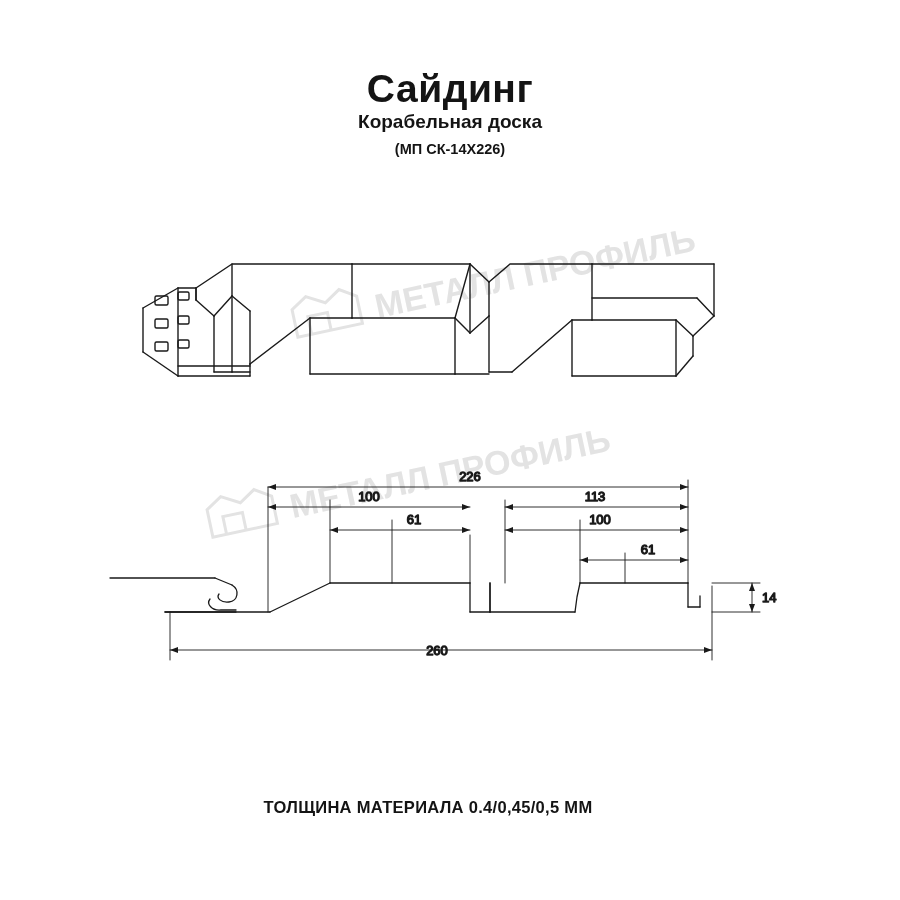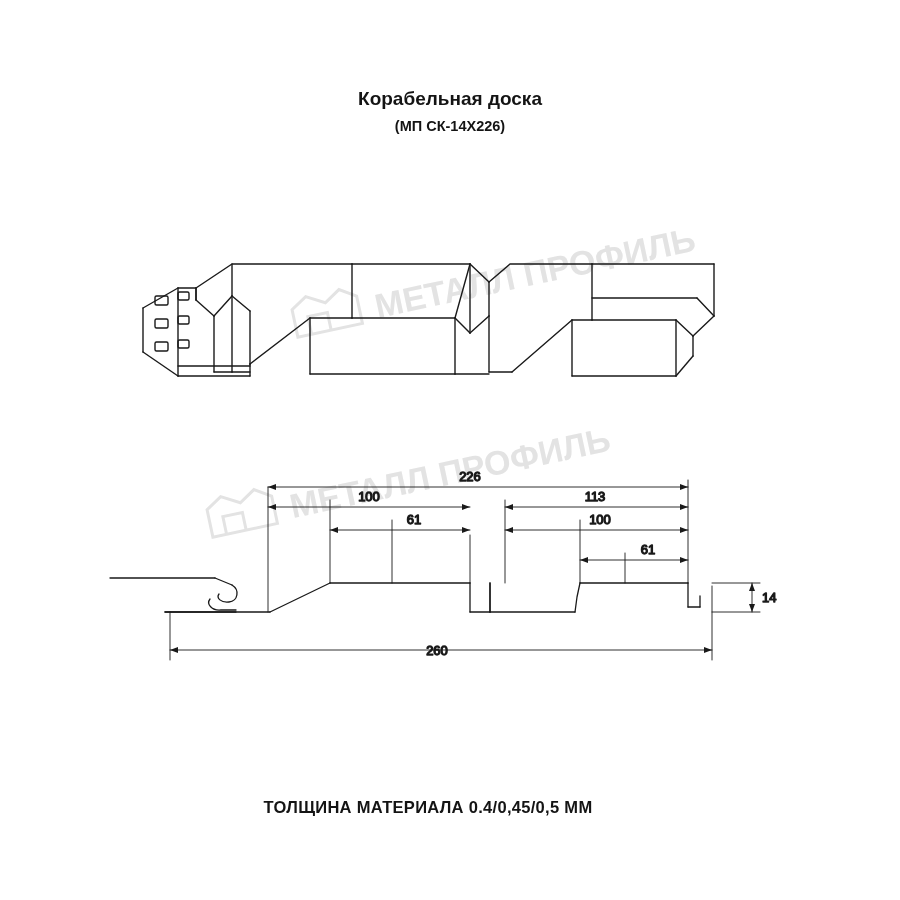--- a/index.html
+++ b/index.html
@@ -31,21 +31,21 @@
     text-align: center;
   }
   .title {
     font-size: 39px;
     font-weight: bold;
     letter-spacing: 0.5px;
     line-height: 1.06;
     color: #141414;
   }
   .subtitle {
-    margin-top: 20px;
+    margin-top: 2px;
     font-size: 19px;
     font-weight: bold;
     color: #141414;
   }
   .code {
     margin-top: 8px;
     font-size: 14.5px;
     font-weight: bold;
     color: #141414;
   }
@@ -115,20 +115,21 @@
             <path d="M0,38 L0,10 L16,0 L34,10 L50,0 L66,10 L66,38 Z"></path>
             <path d="M14,38 L14,20 L34,20 L34,38"></path>
           </g>
           <text class="wm-text" x="82" y="36" font-size="34">МЕТАЛЛ ПРОФИЛЬ</text>
         </g>
       </g>
     </svg>
   </div>
 
   <div class="header">
+    <div class="title">Сайдинг</div>
     <div class="subtitle">Корабельная доска</div>
     <div class="code">(МП СК-14Х226)</div>
   </div>
 
   <div class="layer">
     <svg width="900" height="900" viewBox="0 0 900 900" xmlns="http://www.w3.org/2000/svg" fill="none" stroke="#1a1a1a" stroke-width="1.4" stroke-linejoin="round" stroke-linecap="round">
       <g>
 
         <path d="M196,288 L232,264 L352,264 L352,264"></path>
         <path d="M352,264 L470,264"></path>

